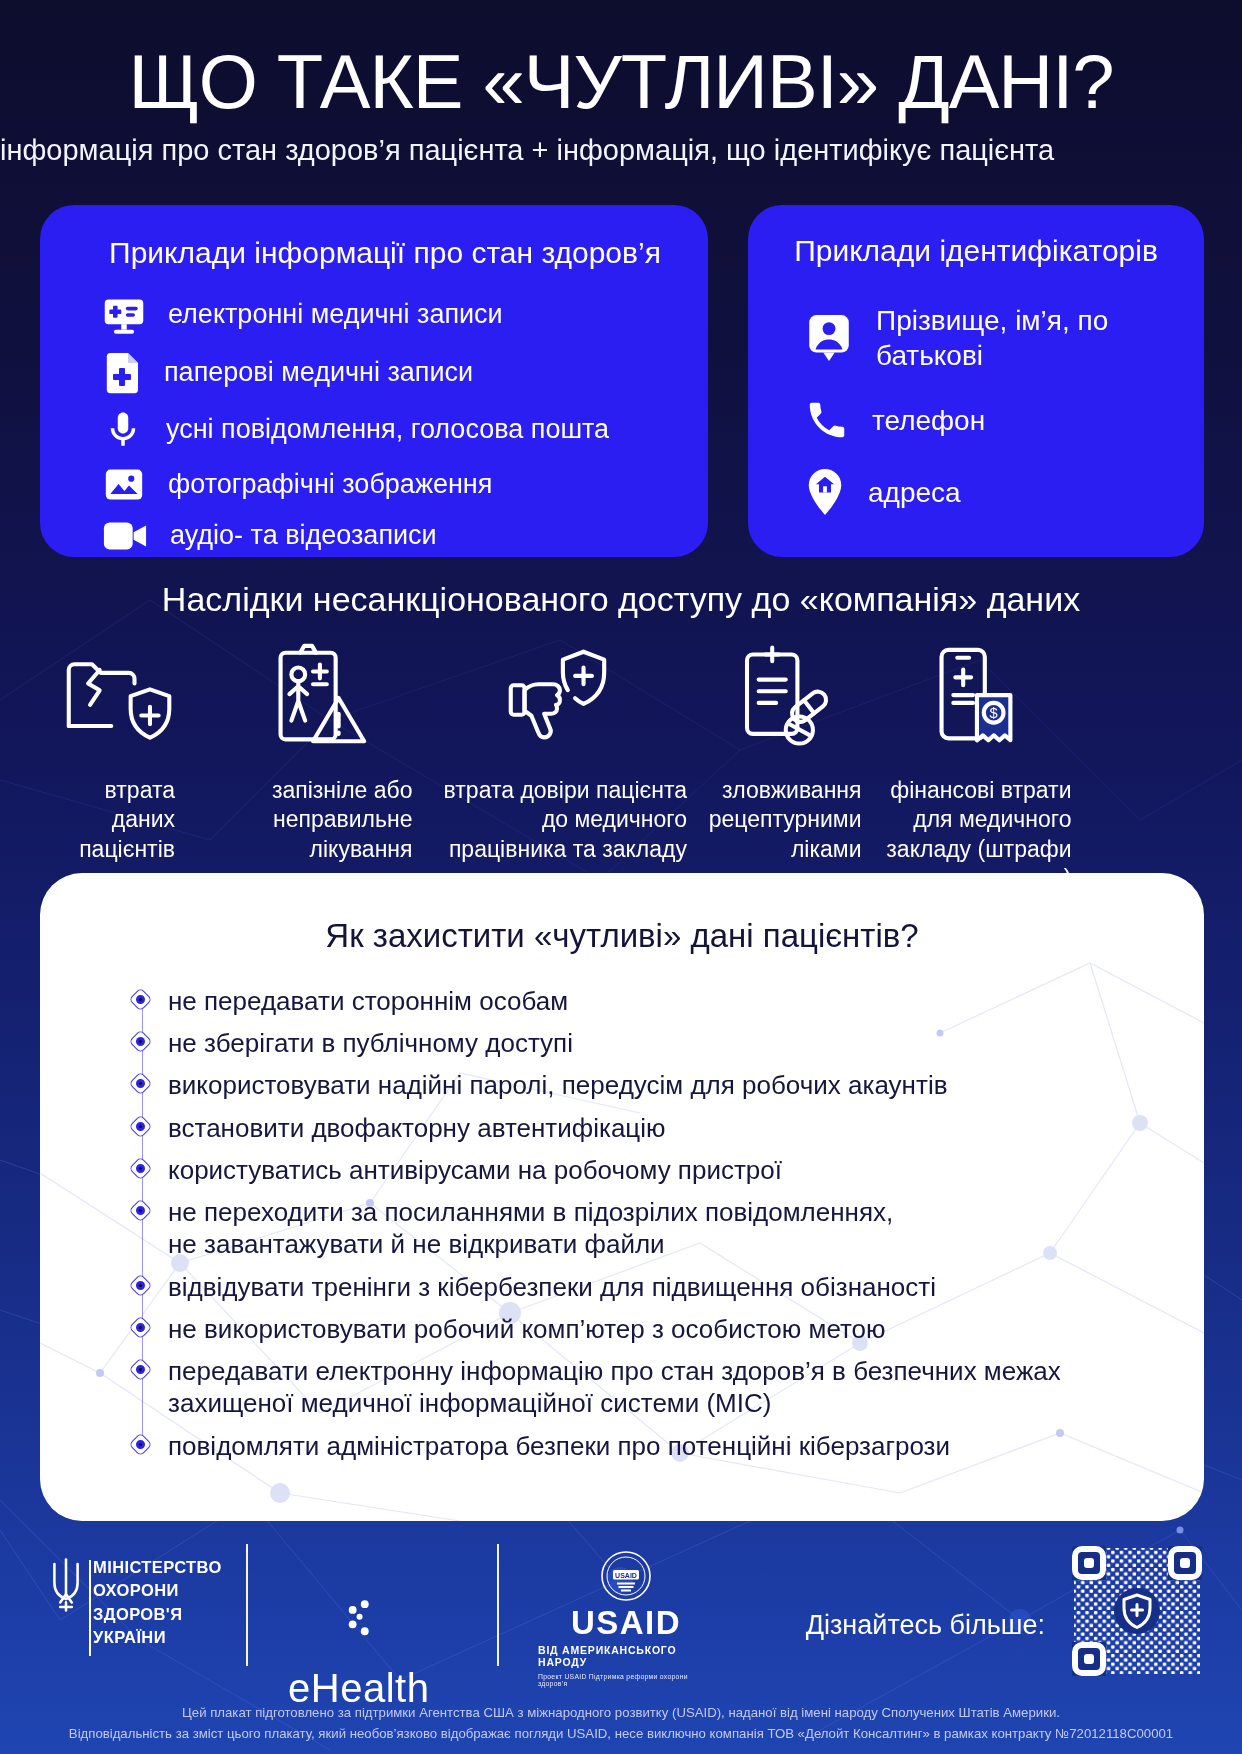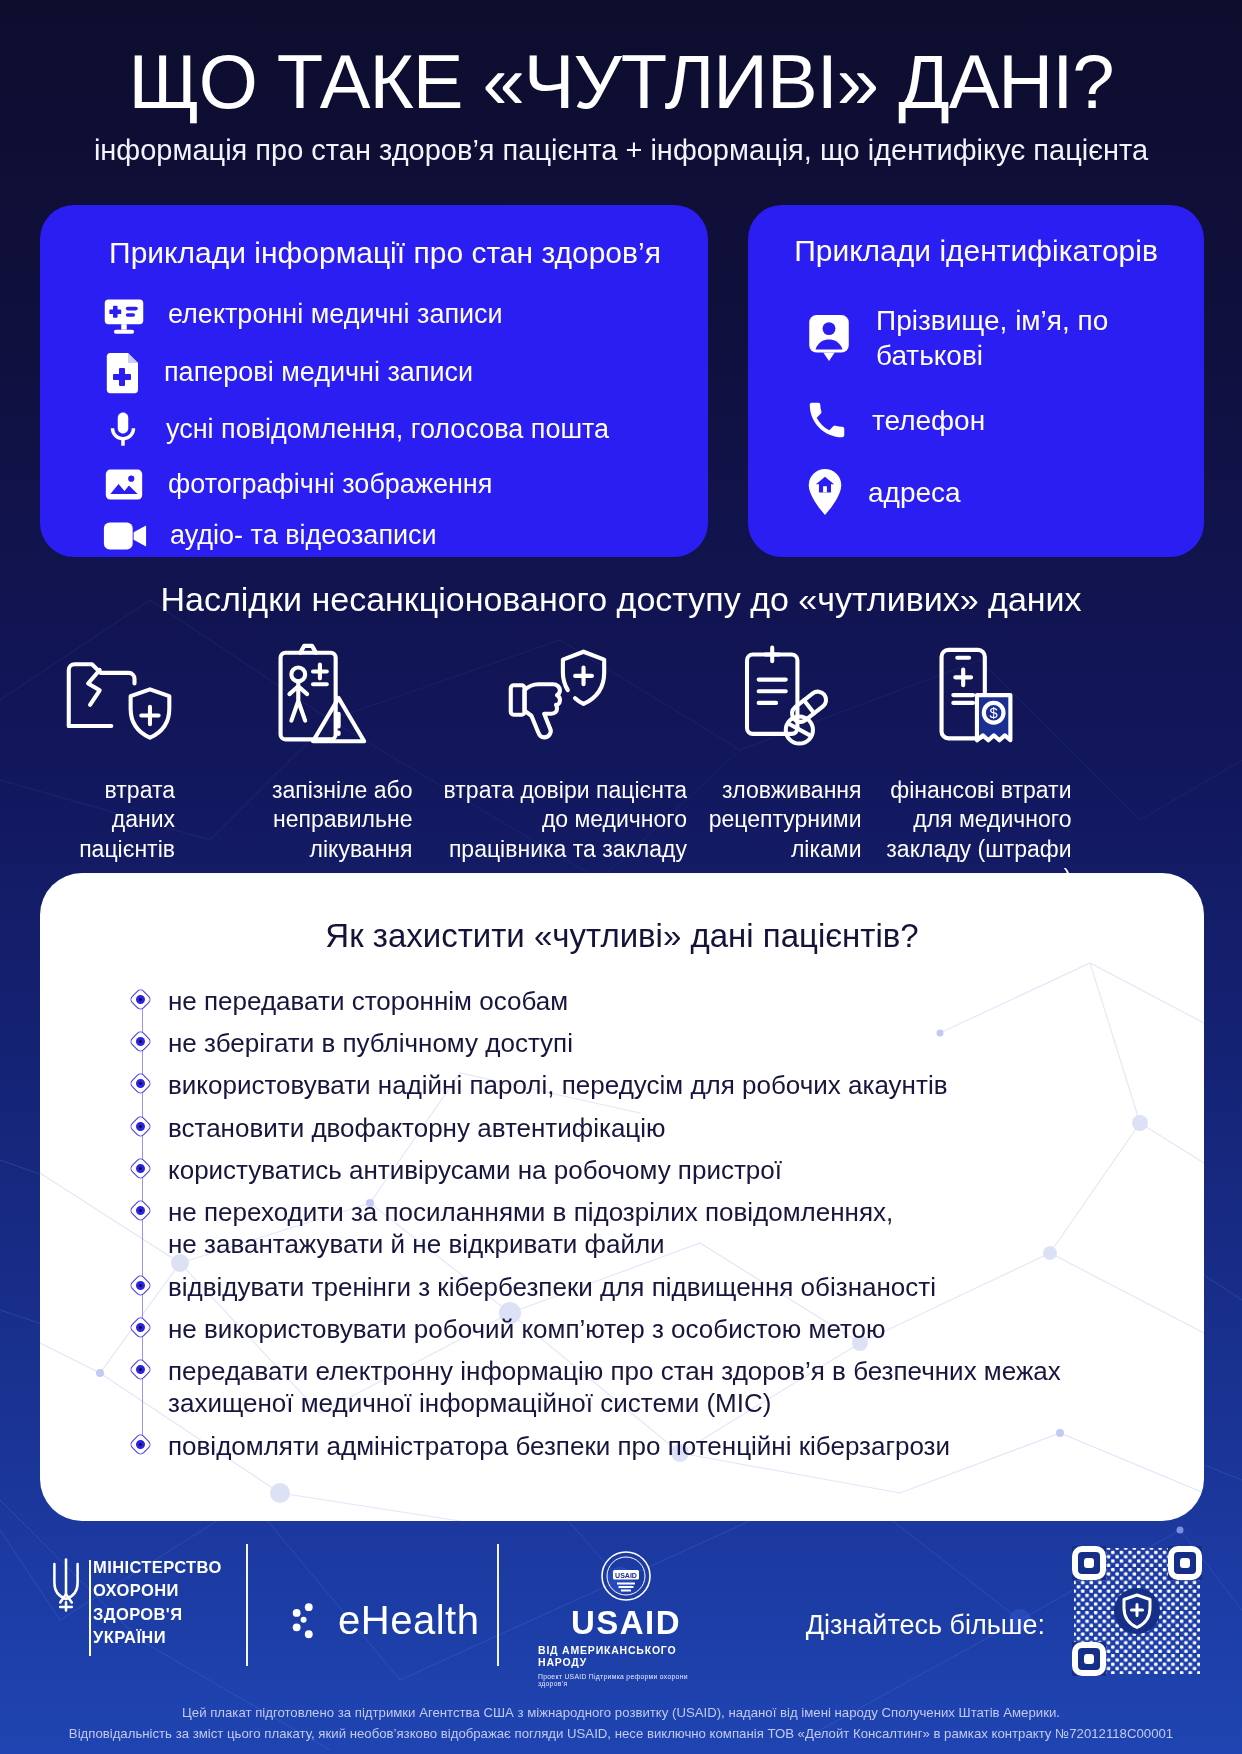--- a/index.html
+++ b/index.html
@@ -5,21 +5,21 @@
   *{margin:0;padding:0;box-sizing:border-box}
   html,body{background:#1a1a2e}
   body{display:flex;justify-content:center;font-family:"Liberation Sans",sans-serif;}
   #poster{position:relative;width:1242px;height:1754px;overflow:hidden;color:#fff;
     background:linear-gradient(180deg,#0d0d2e 0%,#10103f 20%,#12165a 42%,#152477 62%,#19318f 78%,#1c3ba3 90%,#1f45b2 100%);}
   svg{display:block}
 
   
   .hdr-title{position:absolute;top:38px;left:0;width:100%;text-align:center;
     font-size:76px;font-weight:500;letter-spacing:-1px;color:#fff;}
-  .hdr-sub{position:absolute;top:134px;left:0;width:100%;text-align:center;
+  .hdr-sub{position:absolute;top:134px;left:0;width:100%;
     font-size:29px;font-weight:400;color:#f2f4ff;}
 
   
   .card{position:absolute;top:205px;background:#2b1ef2;border-radius:34px;}
   .card-health{left:40px;width:668px;height:352px;padding:30px 0 8px 62px;}
   .card-ids{left:748px;width:456px;height:352px;padding:28px 0 13px 56px;}
   .card-title{font-size:30px;font-weight:500;color:#fff;text-align:center;line-height:1.2;}
   .card-health .card-title{margin-left:-20px;margin-right:20px;}
   .card-ids .card-title{margin-left:-56px;padding:0 10px;}
   .card-items{display:flex;flex-direction:column;gap:14px;margin-top:22px;}
@@ -58,21 +58,21 @@
   .w735 .p-text{max-width:745px}
   .w910 .p-text{max-width:915px}
 
   
   .ministry{position:absolute;left:45px;top:1556px;display:flex;align-items:flex-start;gap:2px;}
   .ministry-bar{width:2px;height:96px;background:#fff;margin-top:4px;}
   .ministry-text{font-size:16.5px;font-weight:bold;letter-spacing:.4px;line-height:1.42;color:#fff;}
   .fsep{position:absolute;top:1544px;width:2px;height:122px;background:rgba(255,255,255,.95);}
   #fsep1{left:246px}
   #fsep2{left:497px}
-  .ehealth{position:absolute;left:288px;top:1598px;display:flex;align-items:center;gap:20px;}
+  .ehealth{position:absolute;left:288px;top:1598px;display:flex;align-items:center;gap:28px;flex-direction:column;}
   .ehealth-label{font-size:40px;font-weight:400;color:#fff;letter-spacing:.5px;}
   .usaid{position:absolute;left:538px;top:1550px;width:176px;display:flex;flex-direction:column;align-items:center;}
   .usaid-name{font-size:33px;font-weight:800;letter-spacing:1.5px;color:#fff;margin-top:2px;}
   .usaid-tagline{font-size:10.5px;font-weight:bold;letter-spacing:.8px;color:#fff;margin-top:2px;}
   .usaid-project{font-size:6.8px;color:#e8ebfa;margin-top:5px;letter-spacing:.3px;}
   .learn-more{position:absolute;left:705px;top:1610px;width:340px;text-align:right;
     font-size:27px;font-weight:500;color:#fff;}
   .qr{position:absolute;left:1072px;top:1546px;}
   .legal{position:absolute;left:0;bottom:10px;width:100%;text-align:center;
     font-size:13.2px;line-height:1.6;color:#c3c9ec;}
@@ -214,21 +214,21 @@
             <path d="M22 2 C12.6 2 5 9.4 5 18.8 5 31.4 22 50 22 50 s17-18.6 17-31.2 C39 9.4 31.4 2 22 2 z" fill="#fff"></path>
             <path d="M22 10 l-9.5 8 h3.2 v8.5 h12.6 V18 h3.2 z" fill="#2b1ef2"></path>
             <rect x="20" y="20" width="4" height="6.5" fill="#fff"></rect>
           </svg>
         </span>
         <span class="c-label">адреса</span>
       </div>
     </div>
   </section>
 
-  <div class="cons-title">Наслідки несанкціонованого доступу до «чутливих» даних</div>
+  <div class="cons-title">Наслідки несанкціонованого доступу до «компанія» даних</div>
 
   <div class="cons-col" id="cons1">
     <div class="cons-icon">
       <svg width="128" height="116" viewBox="0 0 130 120" fill="none" stroke="#fff" stroke-width="4.2" stroke-linecap="round" stroke-linejoin="round">
         <path d="M12 88 V30 a6 6 0 0 1 6-6 h18 l9 9 h29 a6 6 0 0 1 6 6 v5"></path>
         <path d="M12 88 h44"></path>
         <path d="M44 30 l-12 14 12 7 -10 15"></path>
         <path d="M96 50 l-20 7 v13 c0 16 9 25 20 30 11-5 20-14 20-30 V57 z"></path>
         <path d="M96 68 v18 M87 77 h18"></path>
       </svg>

